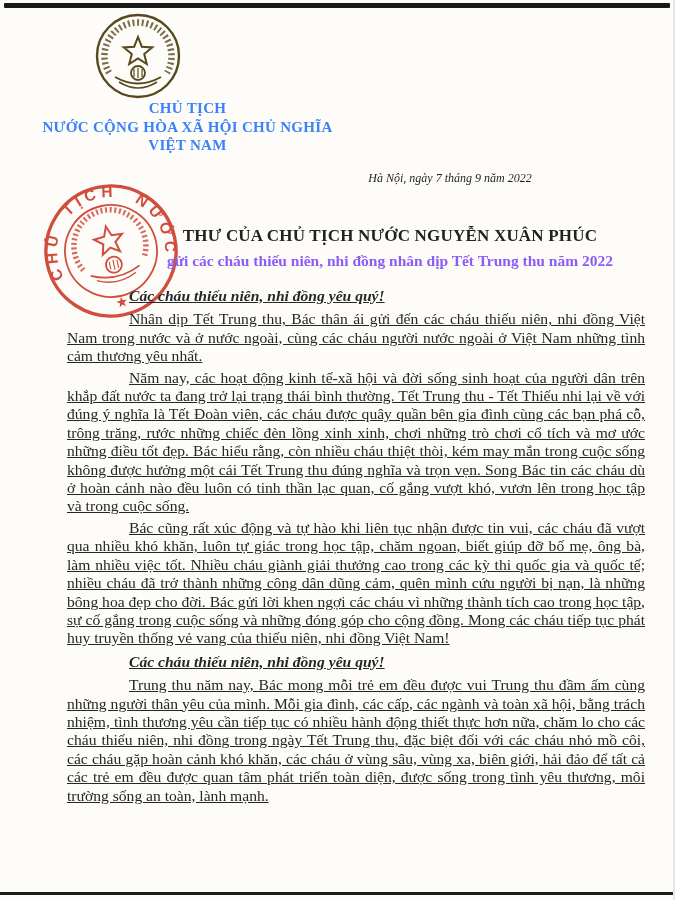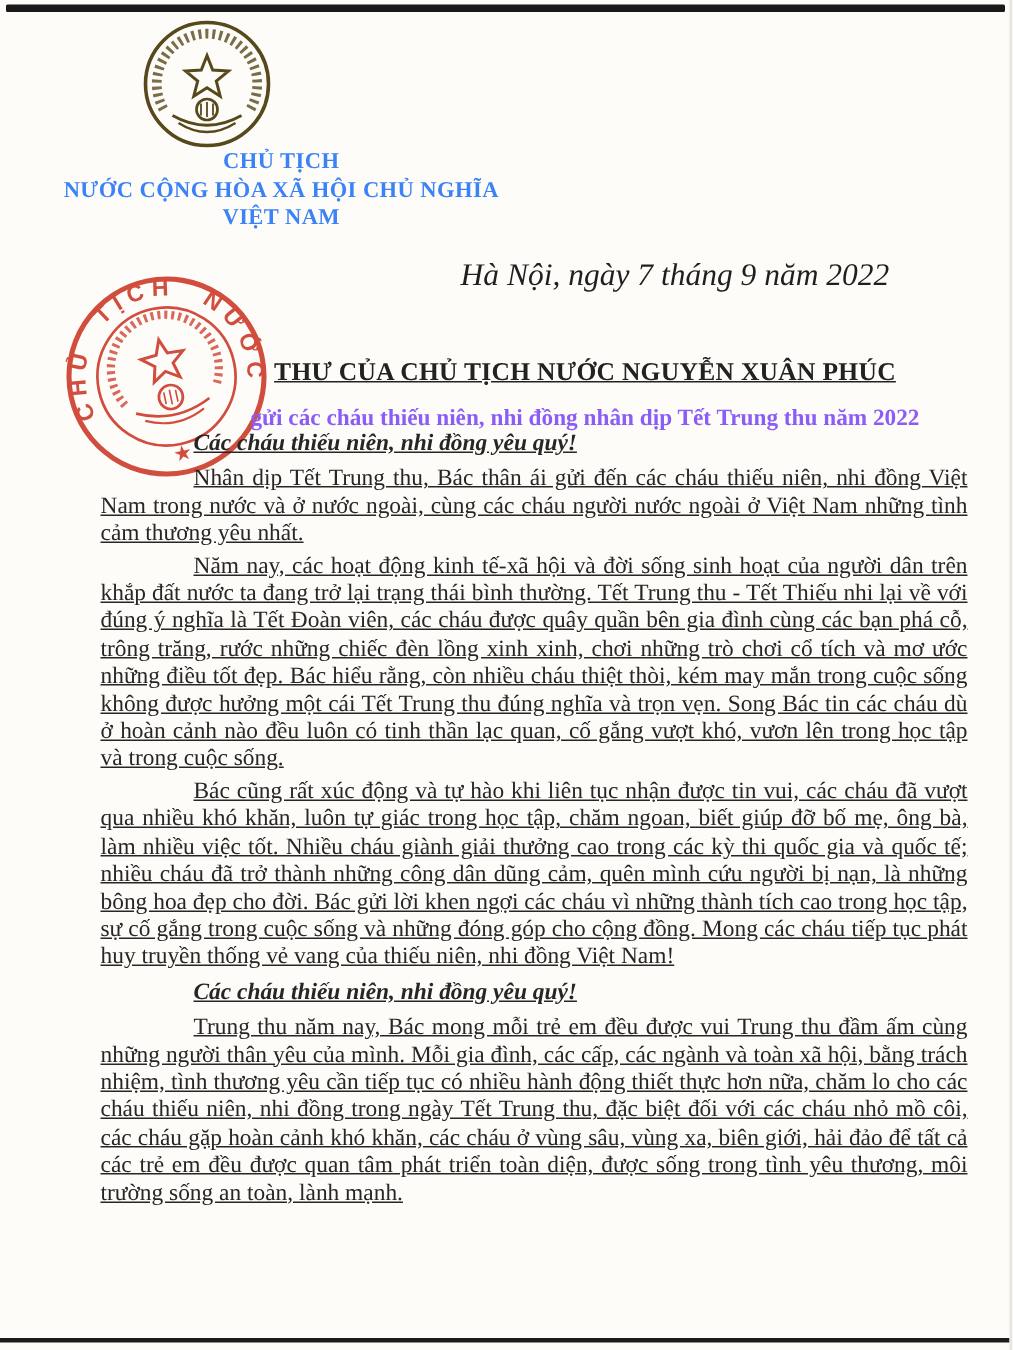--- a/index.html
+++ b/index.html
@@ -30,21 +30,21 @@
     text-align:center;
     font-weight:bold;
     color:#3b82f6;
     font-size:15px;line-height:18.5px;
     letter-spacing:.3px;
   }
   .dateline{
     position:absolute;top:171px;left:250px;width:400px;
     text-align:center;
     font-style:italic;
-    font-size:21px;
+    font-size:12px;
     color:#1f1f1f;
   }
   
   .seal{
     position:absolute;left:21px;top:161px;width:180px;height:180px;
     transform:rotate(-12deg);
     mix-blend-mode:multiply;
     opacity:.9;
     pointer-events:none;
   }
@@ -54,22 +54,21 @@
   .seal .ring-label{
     font-size:15.5px;font-weight:bold;letter-spacing:4.5px;word-spacing:9px;
   }
   
   .title-block{
     position:absolute;top:226px;left:120px;width:540px;
     text-align:center;
   }
   .letter-title{
     font-weight:bold;font-size:17px;letter-spacing:.2px;color:#222;
-    margin:12px;
-    text-decoration:underline;
+    margin:0;
   }
   .letter-subtitle{
     font-weight:bold;font-size:15.5px;color:#8b5cf6;
     margin:6px 0 0 0;
   }
   
   .body-block{
     position:absolute;top:282px;left:67px;width:578px;
     font-size:15.6px;line-height:18.4px;
     text-align:justify;

